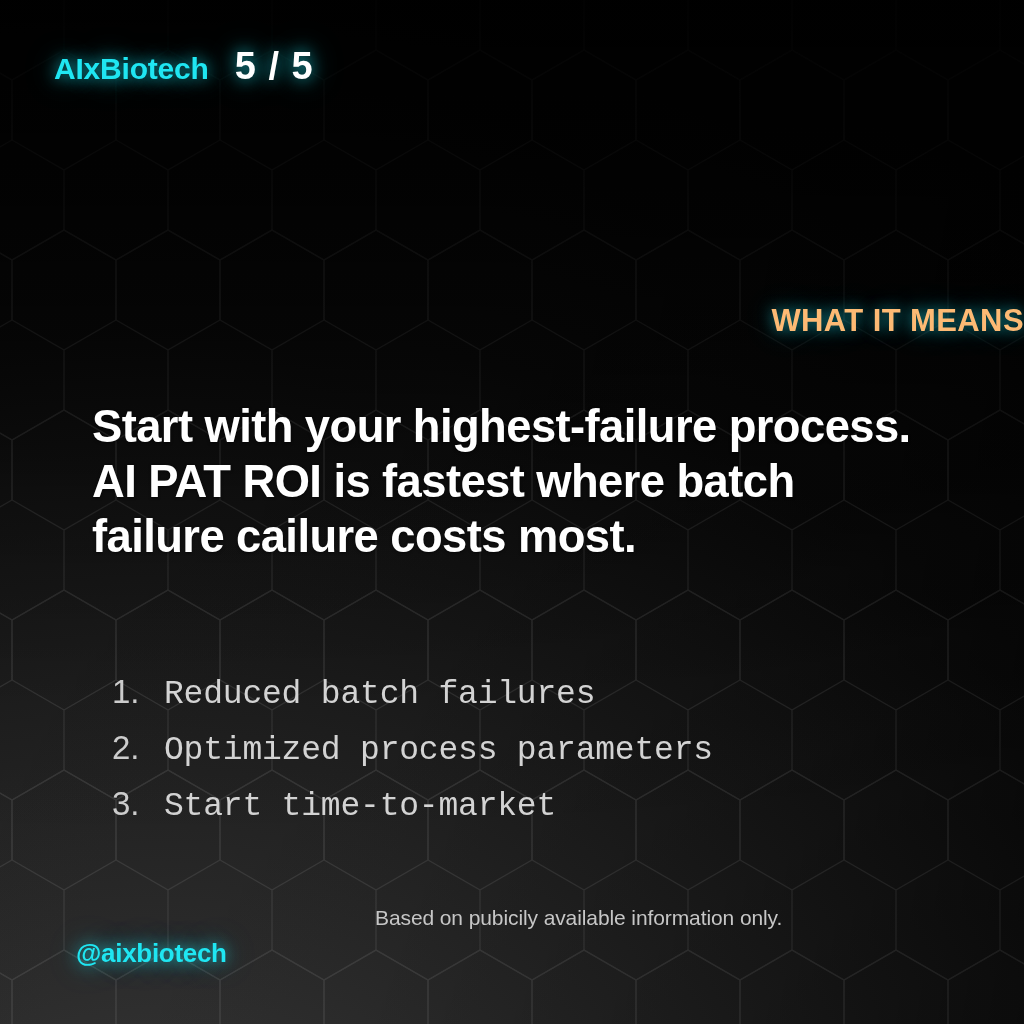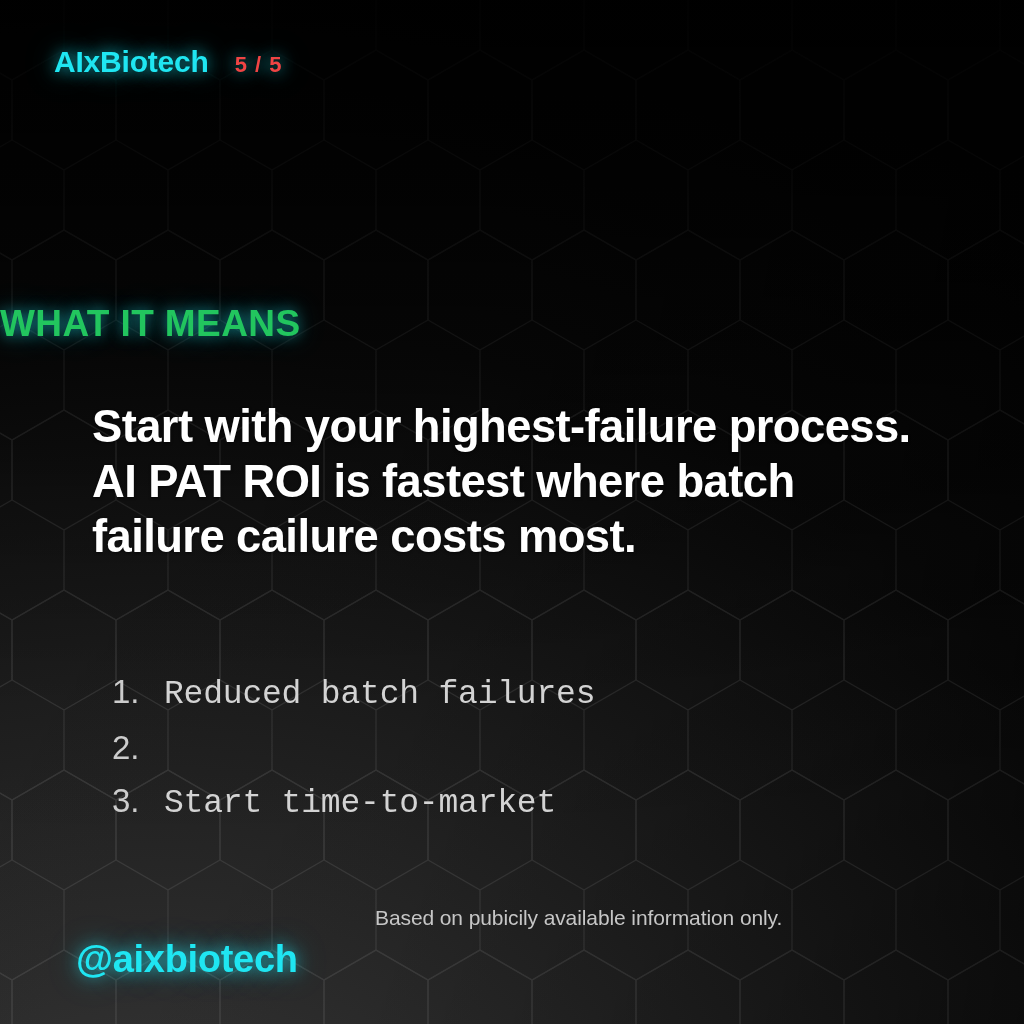--- a/index.html
+++ b/index.html
@@ -71,37 +71,37 @@
     white-space: nowrap;
   }
   .brand-name {
     font-size: 30px;
     font-weight: 700;
     letter-spacing: -0.2px;
     color: #1fe6f2;
     text-shadow: 0 0 16px rgba(34,232,245,0.75), 0 0 34px rgba(34,232,245,0.40);
   }
   .brand-count {
-    font-size: 22px;
-    font-weight: 700;
-    color: #ef4444;
+    font-size: 38px;
+    font-weight: 700;
+    color: #ffffff;
     letter-spacing: 1px;
     text-shadow: 0 0 16px rgba(34,232,245,0.75), 0 0 34px rgba(34,232,245,0.40);
   }
 
   .eyebrow {
     position: absolute;
     left: 0;
     right: 0;
     top: 303px;
-    text-align: left;
-    font-size: 37px;
+    text-align: right;
+    font-size: 31px;
     font-weight: 700;
     letter-spacing: 0.4px;
-    color: #22c55e;
+    color: #fdba74;
     text-shadow: 0 0 14px rgba(34,232,245,0.55), 0 0 30px rgba(34,232,245,0.30);
   }
 
   .headline {
     position: absolute;
     left: 92px;
     top: 398px;
     width: 900px;
     font-size: 47px;
     line-height: 55px;
@@ -145,21 +145,21 @@
     font-size: 21px;
     color: #c6c6c6;
     letter-spacing: -0.1px;
     white-space: nowrap;
   }
 
   .handle {
     position: absolute;
     left: 76px;
     top: 938px;
-    font-size: 38px;
+    font-size: 26px;
     font-weight: 700;
     color: #1fe6f2;
     letter-spacing: -0.3px;
     text-shadow: 0 0 15px rgba(34,232,245,0.70), 0 0 32px rgba(34,232,245,0.35);
   }
 </style>
 </head>
 <body>
 
 <div id="slide">
@@ -199,20 +199,21 @@
       <span class="ln">failure cailure costs most.</span>
     </div>
 
     <ol class="bullets">
       <li>
         <span class="num">1.</span>
         <span class="txt">Reduced batch failures</span>
       </li>
       <li>
         <span class="num">2.</span>
+        <span class="txt">Optimized process parameters</span>
       </li>
       <li>
         <span class="num">3.</span>
         <span class="txt">Start time-to-market</span>
       </li>
     </ol>
 
     <div class="disclaimer">Based on pubicily available information only.</div>
 
     <div class="handle">@aixbiotech</div>

